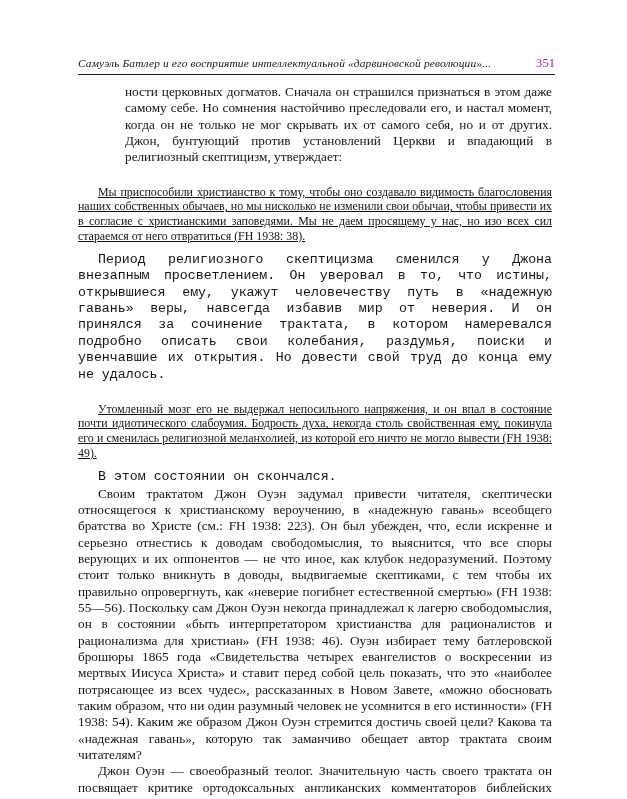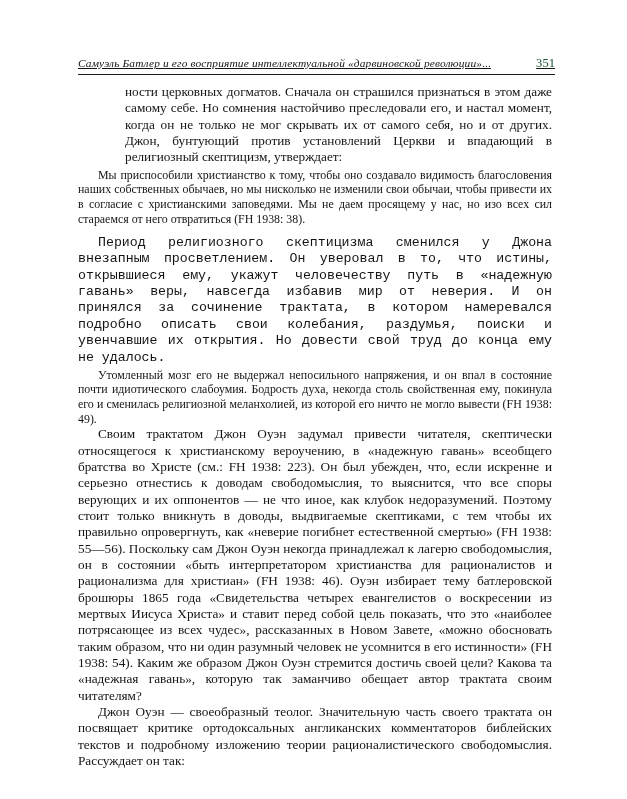--- a/index.html
+++ b/index.html
@@ -30,35 +30,34 @@
     position: absolute;
     left: 78px;
     top: 56px;
     width: 477px;
     display: flex;
     align-items: baseline;
     justify-content: space-between;
     padding-bottom: 3px;
     border-bottom: 1.3px solid #1a1a1a;
     box-sizing: border-box;
-    text-decoration: underline;
   }
   .running-head .rh-title {
     font-style: italic;
     font-size: 11.4px;
     letter-spacing: 0.15px;
     white-space: nowrap;
     overflow: hidden;
     color: #141414;
   }
   .running-head .rh-page {
     font-size: 12.6px;
     font-style: normal;
     padding-left: 10px;
-    color: #14532d;
+    color: #a21caf;
   }
 
   
   .column {
     position: absolute;
     left: 78px;
     top: 84px;
     width: 474px;
   }
 
@@ -80,21 +79,21 @@
     margin-left: 47px;
   }
 
   .quote {
     font-size: 11.9px;
     line-height: 14.6px;
     text-indent: 20px;
     text-align: justify;
   }
 
-  .gap-before-quote { margin-top: 2px; }
+  .gap-before-quote { margin-top: 19px; text-decoration: underline; }
   .gap-after-quote  { margin-top: 9px; font-family: Liberation Mono, monospace; }
   .gap-par          { margin-top: 0px; }
 </style>
 </head>
 <body>
 
 <div class="page">
 
   <div class="running-head">
     <span class="rh-title">Самуэль Батлер и его восприятие интеллектуальной «дарвиновской революции»...</span>
@@ -104,20 +103,21 @@
   <div class="column">
 
     <p class="body-par no-indent">ности церковных догматов. Сначала он страшился признаться в этом даже самому себе. Но сомнения настойчиво преследовали его, и настал момент, когда он не только не мог скрывать их от самого себя, но и от других. Джон, бунтующий против установлений Церкви и впадающий в религиозный скептицизм, утверждает:</p>
 
     <p class="quote gap-before-quote">Мы приспособили христианство к тому, чтобы оно создавало видимость благословения наших собственных обычаев, но мы нисколько не изменили свои обычаи, чтобы привести их в согласие с христианскими заповедями. Мы не даем просящему у нас, но изо всех сил стараемся от него отвратиться (FH 1938: 38).</p>
 
     <p class="body-par gap-after-quote">Период религиозного скептицизма сменился у Джона внезапным просветлением. Он уверовал в то, что истины, открывшиеся ему, укажут человечеству путь в «надежную гавань» веры, навсегда избавив мир от неверия. И он принялся за сочинение трактата, в котором намеревался подробно описать свои колебания, раздумья, поиски и увенчавшие их открытия. Но довести свой труд до конца ему не удалось.</p>
 
     <p class="quote gap-before-quote">Утомленный мозг его не выдержал непосильного напряжения, и он впал в состояние почти идиотического слабоумия. Бодрость духа, некогда столь свойственная ему, покинула его и сменилась религиозной меланхолией, из которой его ничто не могло вывести (FH 1938: 49).</p>
 
+    <p class="body-par gap-after-quote">В этом состоянии он скончался.</p>
 
 
     <p class="body-par gap-par">Своим трактатом Джон Оуэн задумал привести читателя, скептически относящегося к христианскому вероучению, в «надежную гавань» всеобщего братства во Христе (см.: FH 1938: 223). Он был убежден, что, если искренне и серьезно отнестись к доводам свободомыслия, то выяснится, что все споры верующих и их оппонентов — не что иное, как клубок недоразумений. Поэтому стоит только вникнуть в доводы, выдвигаемые скептиками, с тем чтобы их правильно опровергнуть, как «неверие погибнет естественной смертью» (FH 1938: 55—56). Поскольку сам Джон Оуэн некогда принадлежал к лагерю свободомыслия, он в состоянии «быть интерпретатором христианства для рационалистов и рационализма для христиан» (FH 1938: 46). Оуэн избирает тему батлеровской брошюры 1865 года «Свидетельства четырех евангелистов о воскресении из мертвых Иисуса Христа» и ставит перед собой цель показать, что это «наиболее потрясающее из всех чудес», рассказанных в Новом Завете, «можно обосновать таким образом, что ни один разумный человек не усомнится в его истинности» (FH 1938: 54). Каким же образом Джон Оуэн стремится достичь своей цели? Какова та «надежная гавань», которую так заманчиво обещает автор трактата своим читателям?</p>
 
     <p class="body-par gap-par">Джон Оуэн — своеобразный теолог. Значительную часть своего трактата он посвящает критике ортодоксальных англиканских комментаторов библейских текстов и подробному изложению теории рационалистического свободомыслия. Рассуждает он так:</p>
 
   </div>
 </div>
 
 </body></html>

